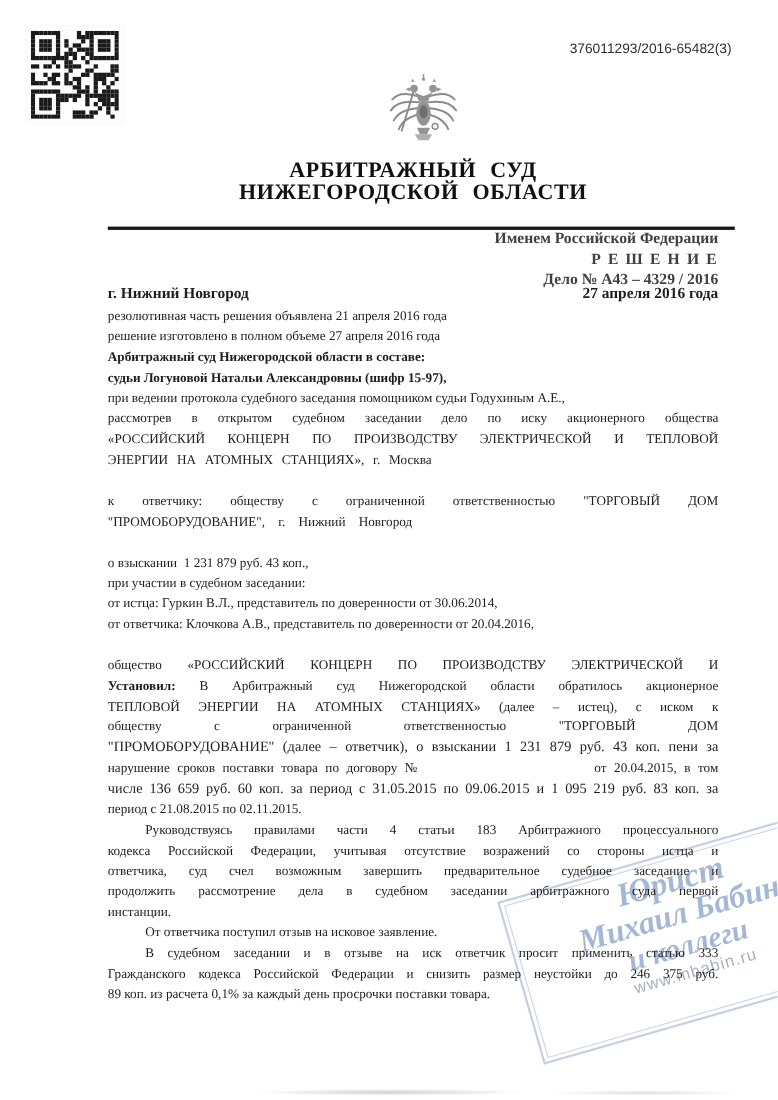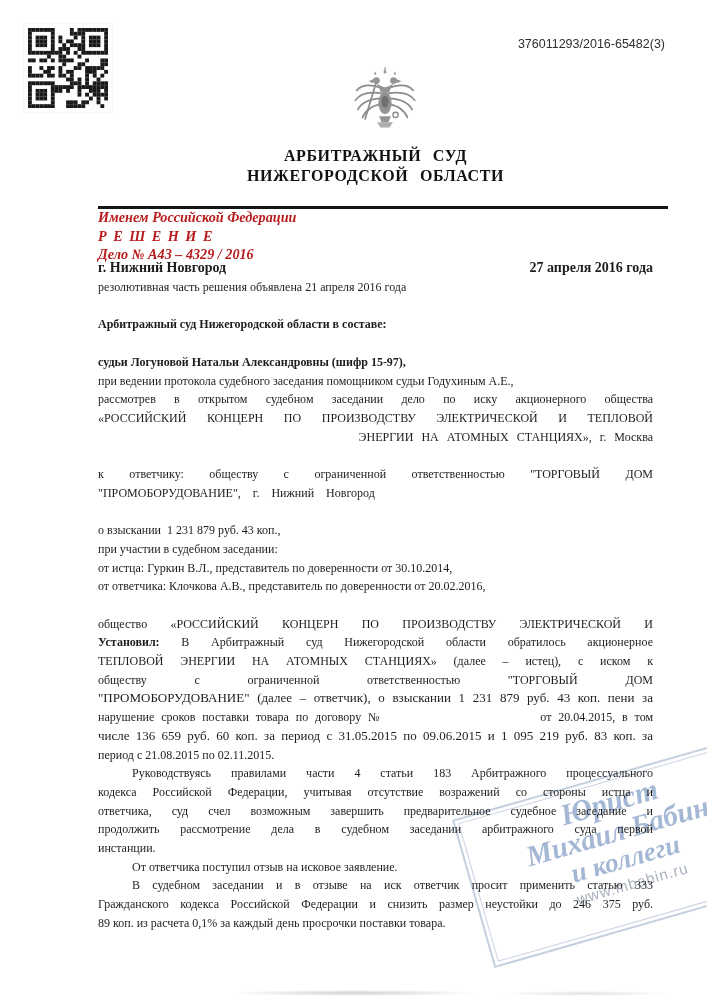--- a/index.html
+++ b/index.html
@@ -11,33 +11,33 @@
   }
   
   .qr-box{position:absolute;left:24px;top:24px;width:88px;height:88px;background:#fdfdfd;
           box-shadow:0 0 0 1px rgba(0,0,0,0.03);}
   .qr-box svg{position:absolute;left:4px;top:4px;}
   .doc-number{position:absolute;top:37px;right:42px;
           font-family:"Liberation Sans",sans-serif;font-size:12.5px;color:#2f2f2f;}
   .emblem{position:absolute;left:352px;top:64px;width:66px;height:78px;}
   
   .court-title{position:absolute;left:98px;top:146px;width:555px;text-align:center;
-          font-weight:bold;font-size:16px;line-height:19.5px;letter-spacing:0.6px;word-spacing:7px;color:#111;}
+          font-weight:bold;font-size:20px;line-height:19.5px;letter-spacing:0.6px;word-spacing:7px;color:#111;}
   .rule{position:absolute;left:98px;top:206px;width:570px;height:2.5px;background:#161616;}
-  .center-block{position:absolute;left:98px;top:208px;width:555px;text-align:left;
-          font-weight:bold;font-size:14.2px;line-height:18.7px;color:#b91c1c;font-style:italic;}
+  .center-block{position:absolute;left:98px;top:208px;width:555px;text-align:right;
+          font-weight:bold;font-size:14.2px;line-height:18.7px;color:#404040;}
   .decision-line{letter-spacing:1.5px;}
   
   .body-col{position:absolute;left:98px;top:259px;width:555px;z-index:2;}
   .citydate{display:flex;justify-content:space-between;font-weight:bold;font-size:14px;
           height:18.7px;line-height:18.7px;}
   .ln{height:18.7px;line-height:18.7px;font-size:12px;overflow:hidden;}
-  .b{font-weight:bold;margin-top:19px;}
+  .b{font-weight:bold;}
   .j{text-align:justify;text-align-last:justify;}
-  .ws{word-spacing:5px;text-align:right;}
+  .ws{word-spacing:5px;}
   .ws2{word-spacing:9px;}
   .ind{text-indent:34px;}
   .sm{font-size:13px;}
   .blank{height:18.7px;}
   
   .watermark{position:absolute;left:452px;top:820px;width:430px;height:150px;
           transform:rotate(-16deg);transform-origin:0 0;
           border:2.5px solid rgba(148,170,200,0.55);z-index:1;}
   .wm-inner{position:absolute;left:3px;top:3px;right:3px;bottom:3px;
           border:1.5px solid rgba(148,170,200,0.5);}
@@ -339,34 +339,35 @@
   <div class="decision-line">Р Е Ш Е Н И Е</div>
   <div>Дело № А43 – 4329 / 2016</div>
 </div>
 
 <div class="body-col">
   <div class="citydate">
     <span>г. Нижний Новгород</span>
     <span>27 апреля 2016 года</span>
   </div>
   <div class="ln">резолютивная часть решения объявлена 21 апреля 2016 года</div>
+  <div class="ln">решение изготовлено в полном объеме 27 апреля 2016 года</div>
   <div class="ln b">Арбитражный суд Нижегородской области в составе:</div>
   <div class="ln b">судьи Логуновой Натальи Александровны (шифр 15-97),</div>
   <div class="ln">при ведении протокола судебного заседания помощником судьи Годухиным А.Е.,</div>
   <div class="ln j">рассмотрев в открытом судебном заседании дело по иску акционерного общества</div>
   <div class="ln j">«РОССИЙСКИЙ КОНЦЕРН ПО ПРОИЗВОДСТВУ ЭЛЕКТРИЧЕСКОЙ И ТЕПЛОВОЙ</div>
   <div class="ln ws">ЭНЕРГИИ НА АТОМНЫХ СТАНЦИЯХ», г. Москва</div>
   <div class="blank"></div>
   <div class="ln j">к ответчику: обществу с ограниченной ответственностью "ТОРГОВЫЙ ДОМ</div>
   <div class="ln ws2">"ПРОМОБОРУДОВАНИЕ", г. Нижний Новгород</div>
   <div class="blank"></div>
   <div class="ln">о взыскании&nbsp; 1 231 879 руб. 43 коп.,</div>
   <div class="ln">при участии в судебном заседании:</div>
-  <div class="ln">от истца: Гуркин В.Л., представитель по доверенности от 30.10.2014,</div>
-  <div class="ln">от ответчика: Клочкова А.В., представитель по доверенности от 20.02.2016,</div>
+  <div class="ln">от истца: Гуркин В.Л., представитель по доверенности от 30.06.2014,</div>
+  <div class="ln">от ответчика: Клочкова А.В., представитель по доверенности от 20.04.2016,</div>
   <div class="blank"></div>
   <div class="ln j">общество «РОССИЙСКИЙ КОНЦЕРН ПО ПРОИЗВОДСТВУ ЭЛЕКТРИЧЕСКОЙ И</div>
   <div class="ln j"><span class="b">Установил:</span><span> В Арбитражный суд Нижегородской области обратилось акционерное</span></div>
   <div class="ln j">ТЕПЛОВОЙ ЭНЕРГИИ НА АТОМНЫХ СТАНЦИЯХ» (далее – истец), с иском к</div>
   <div class="ln j">обществу с ограниченной ответственностью "ТОРГОВЫЙ ДОМ</div>
   <div class="ln j sm">"ПРОМОБОРУДОВАНИЕ" (далее – ответчик), о взыскании 1 231 879 руб. 43 коп. пени за</div>
   <div class="ln j">нарушение сроков поставки товара по договору №&nbsp;&nbsp;&nbsp;&nbsp;&nbsp;&nbsp;&nbsp;&nbsp;&nbsp;&nbsp;&nbsp;&nbsp;&nbsp;&nbsp;&nbsp;&nbsp;&nbsp;&nbsp;&nbsp;&nbsp;&nbsp;&nbsp; от 20.04.2015, в том</div>
   <div class="ln j sm">числе 136 659 руб. 60 коп. за период с 31.05.2015 по 09.06.2015 и 1 095 219 руб. 83 коп. за</div>
   <div class="ln">период с 21.08.2015 по 02.11.2015.</div>
   <div class="ln j ind">Руководствуясь правилами части 4 статьи 183 Арбитражного процессуального</div>

